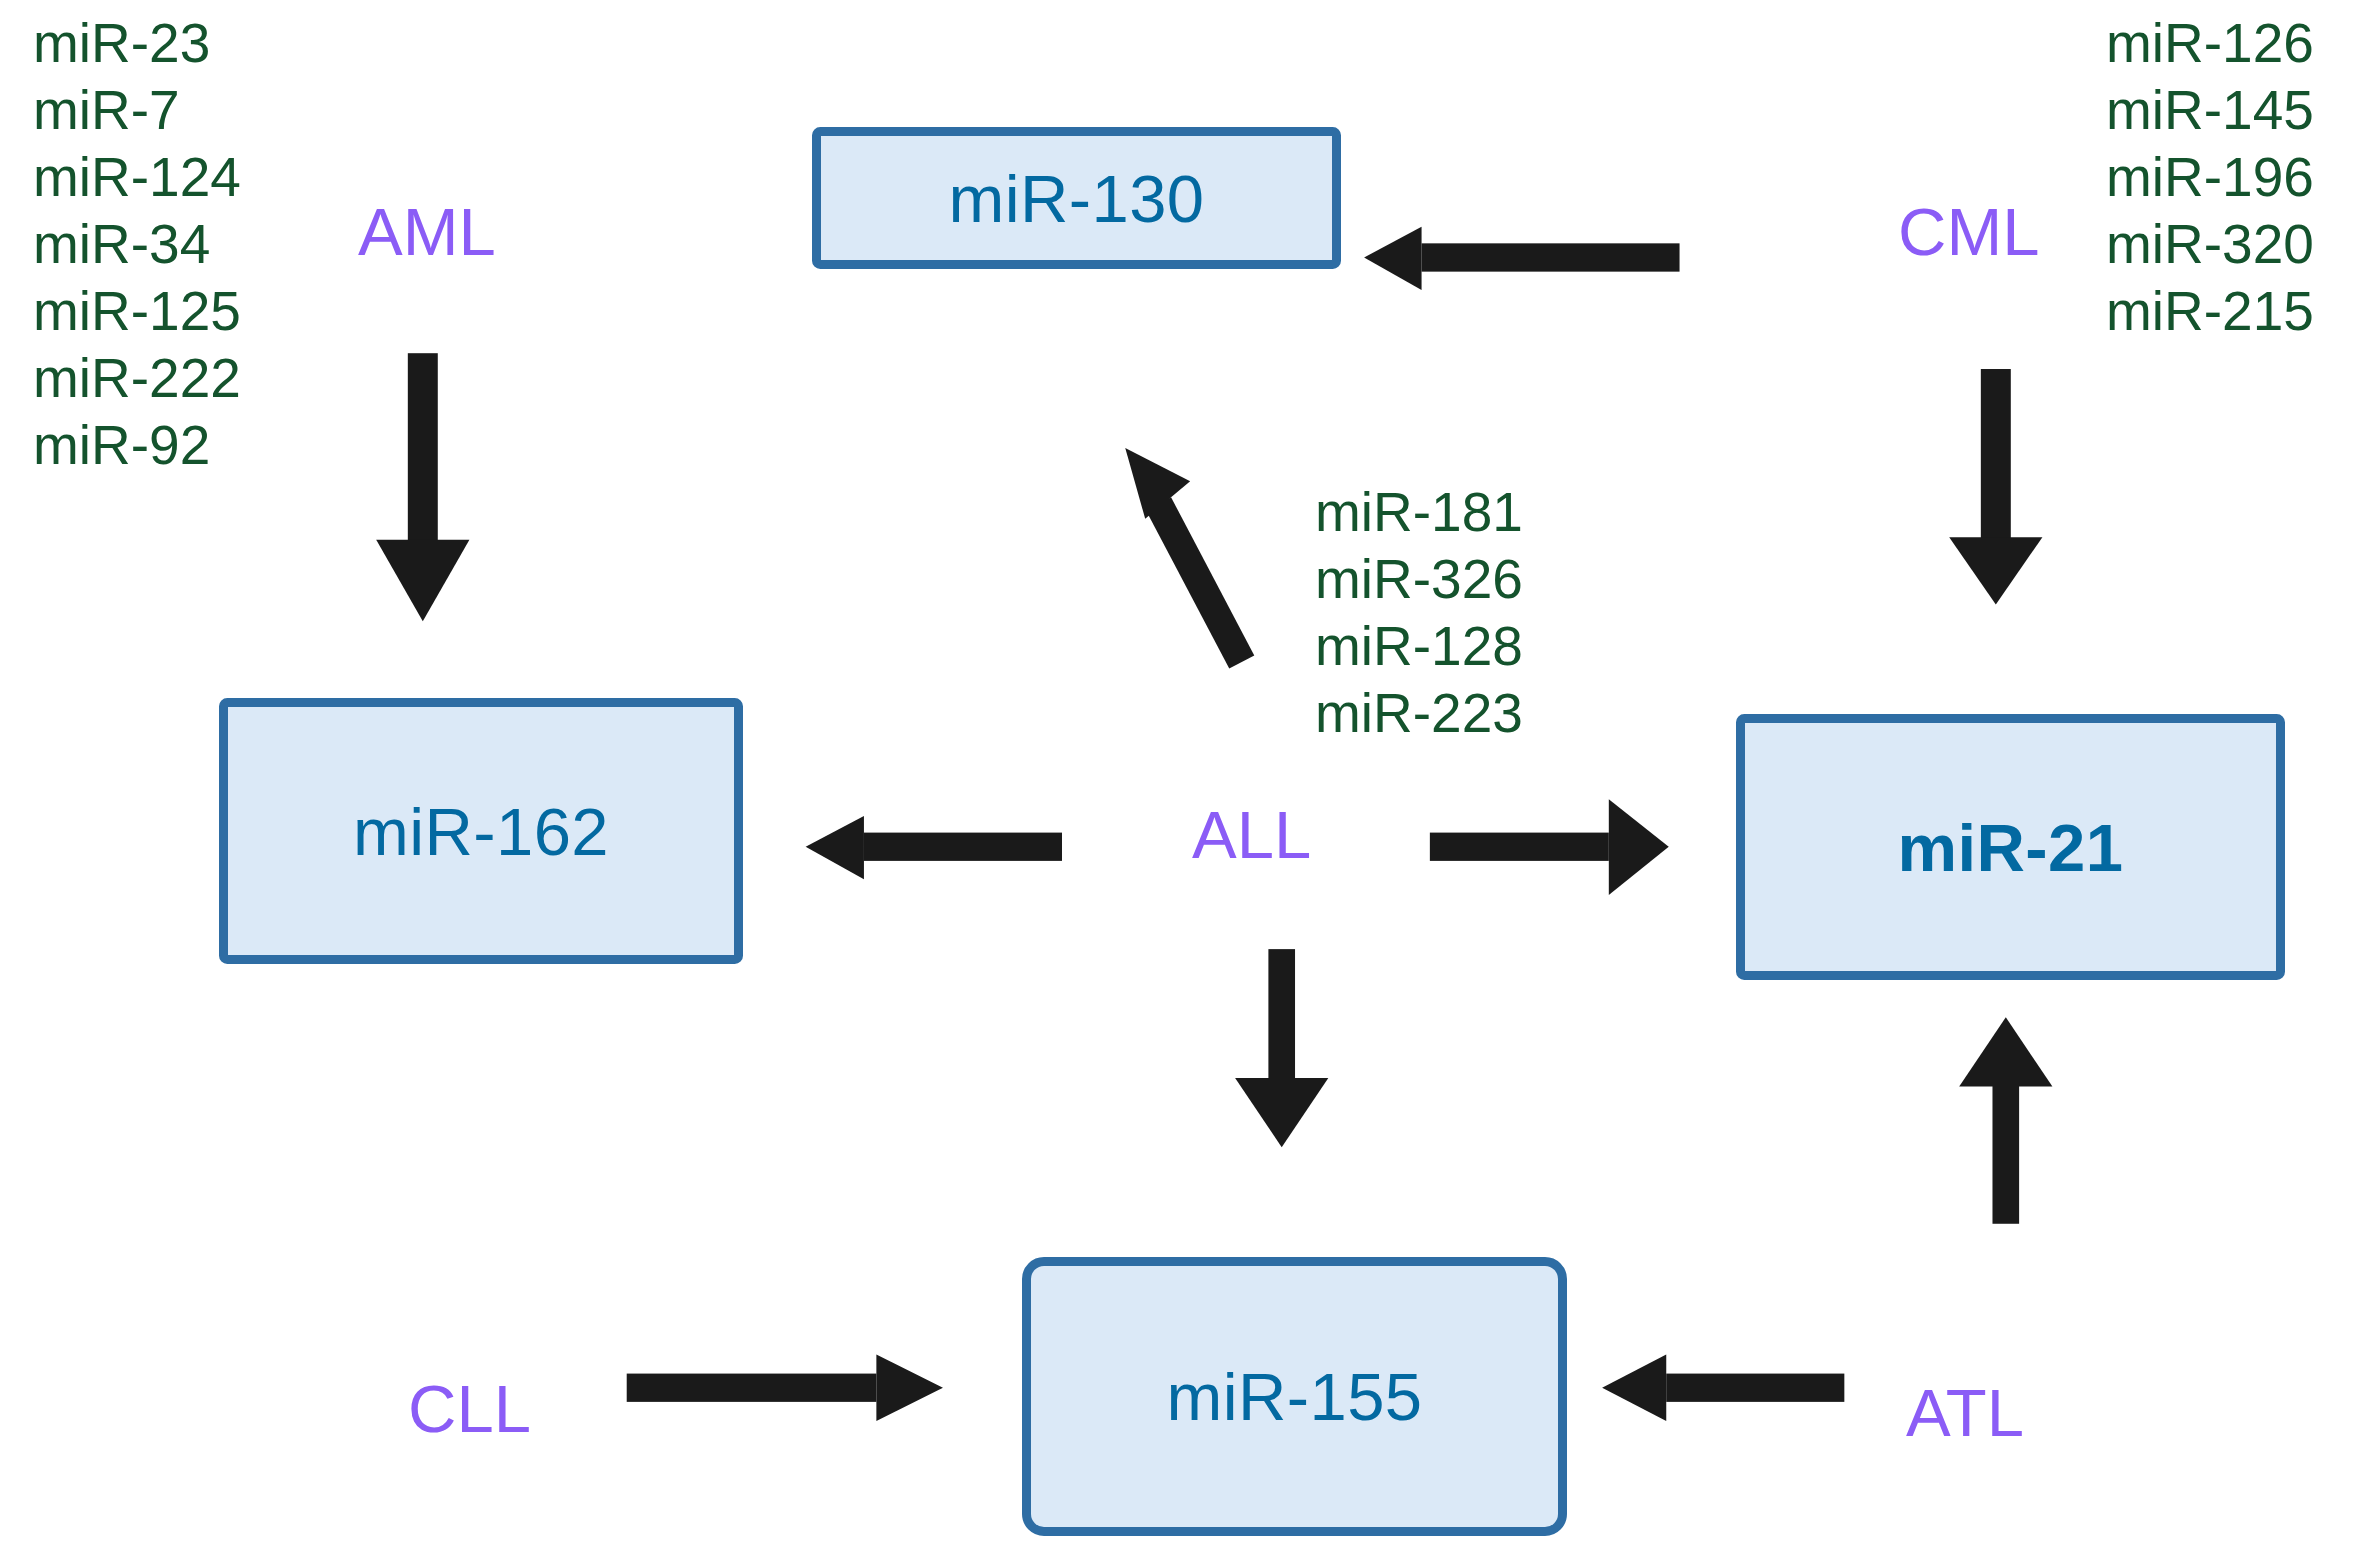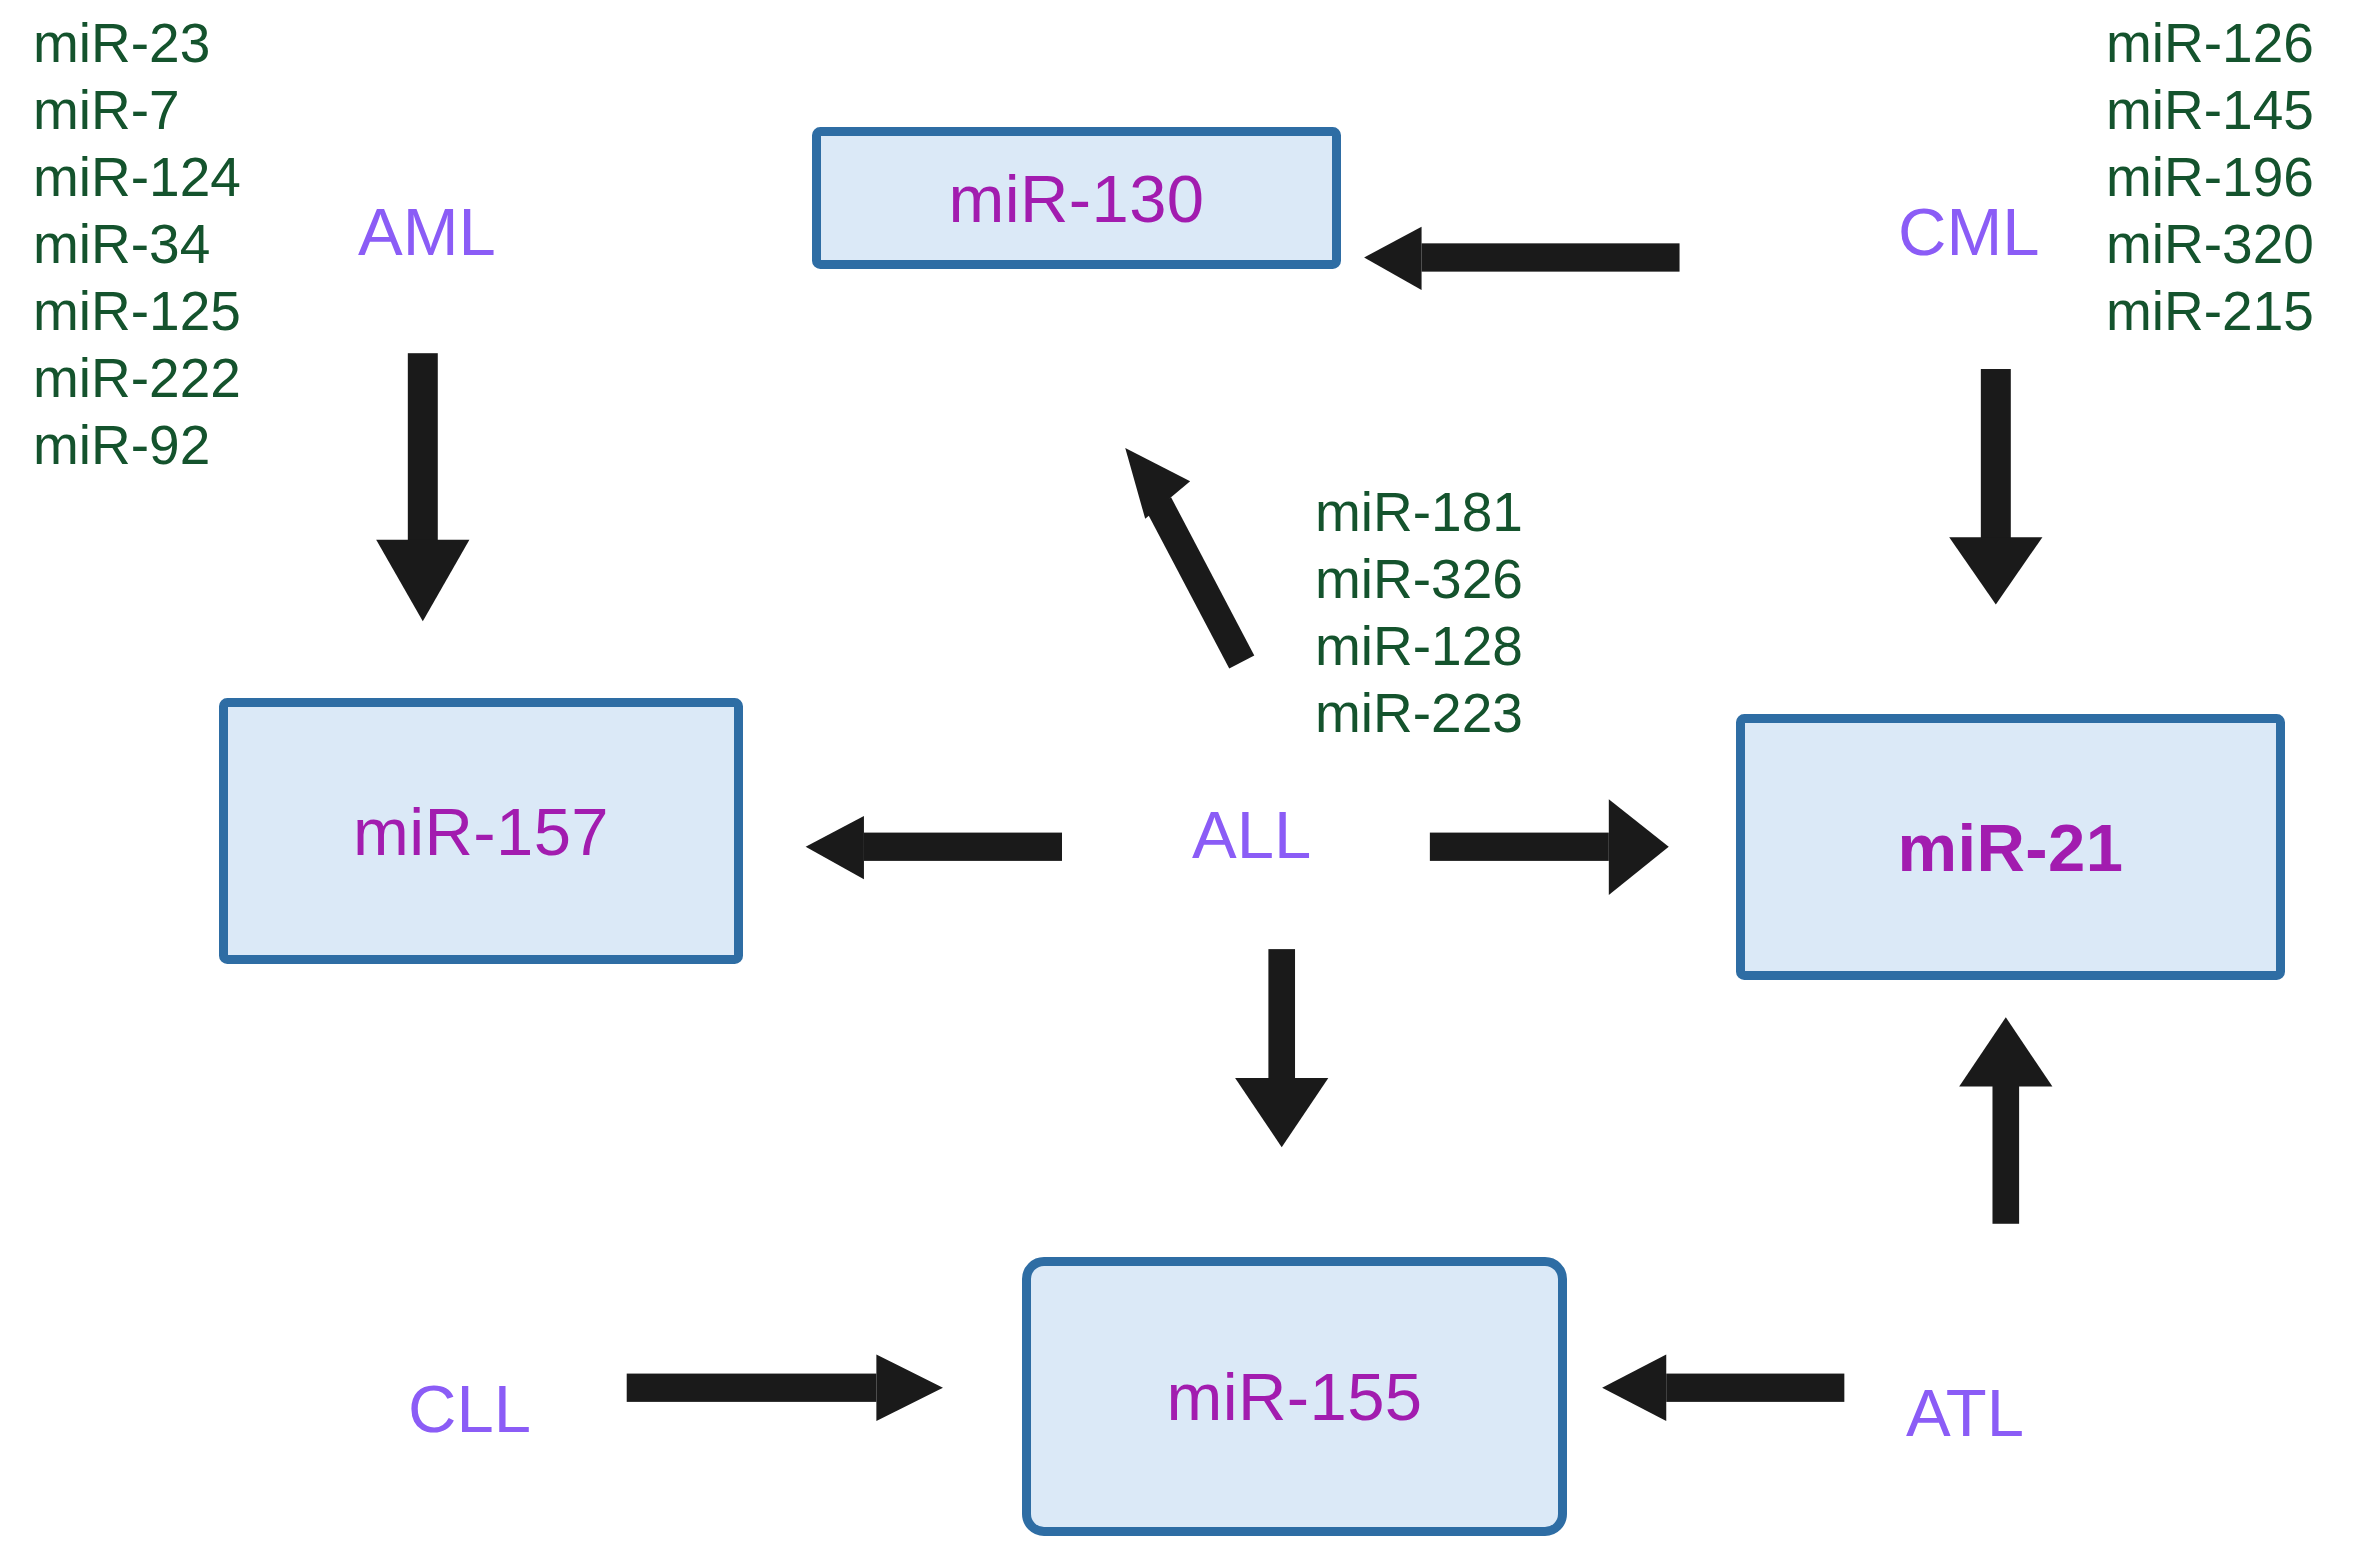--- a/index.html
+++ b/index.html
@@ -24,21 +24,21 @@
     background: #dbe9f7;
     border: 9.2px solid #2e6da4;
     border-radius: 8.3px;
     display: flex;
     align-items: center;
     justify-content: center;
   }
   .node-label {
     font-size: 67px;
     line-height: 1;
-    color: #a21caf;
+    color: #0369a1;
     letter-spacing: 0.4px;
     white-space: nowrap;
   }
 
   
   .disease-label {
     position: absolute;
     font-size: 67px;
     line-height: 1;
     color: #8b5cf6;
@@ -121,21 +121,21 @@
       <rect x="2394" y="1275" width="32" height="195" fill="#1a1a1a"></rect>
       <polygon points="2354,1305 2466,1305 2410,1222" fill="#1a1a1a"></polygon>
     </g>
   </svg>
 
   <div class="node-box" style="left:812px; top:127px; width:529px; height:142px;">
     <span class="node-label">miR-130</span>
   </div>
 
   <div class="node-box" style="left:219px; top:698px; width:524px; height:266px;">
-    <span class="node-label">miR-157</span>
+    <span class="node-label">miR-162</span>
   </div>
 
   <div class="node-box" style="left:1736px; top:714px; width:549px; height:266px;font-weight:bold;">
     <span class="node-label">miR-21</span>
   </div>
 
   <div class="node-box" style="left:1022px; top:1257px; width:545px; height:279px;border-radius:22px;">
     <span class="node-label">miR-155</span>
   </div>
 

